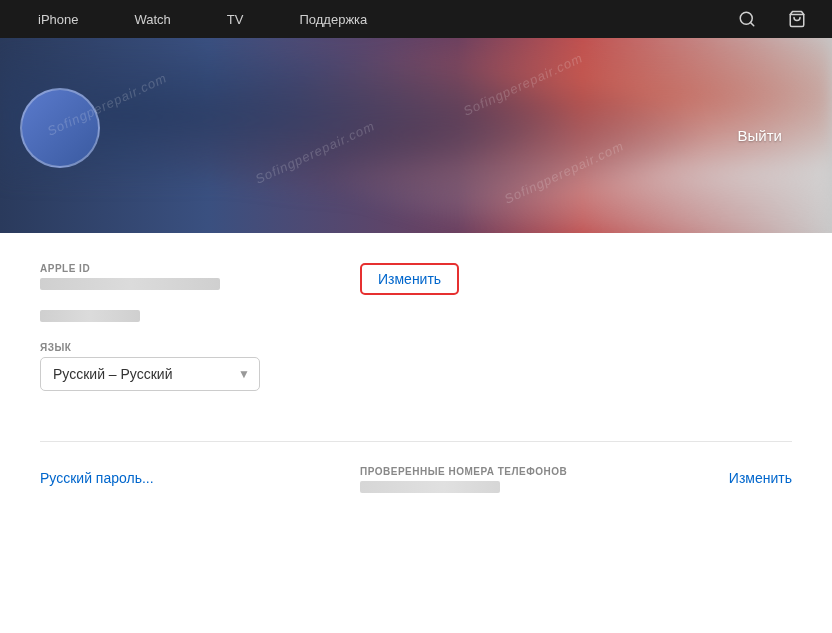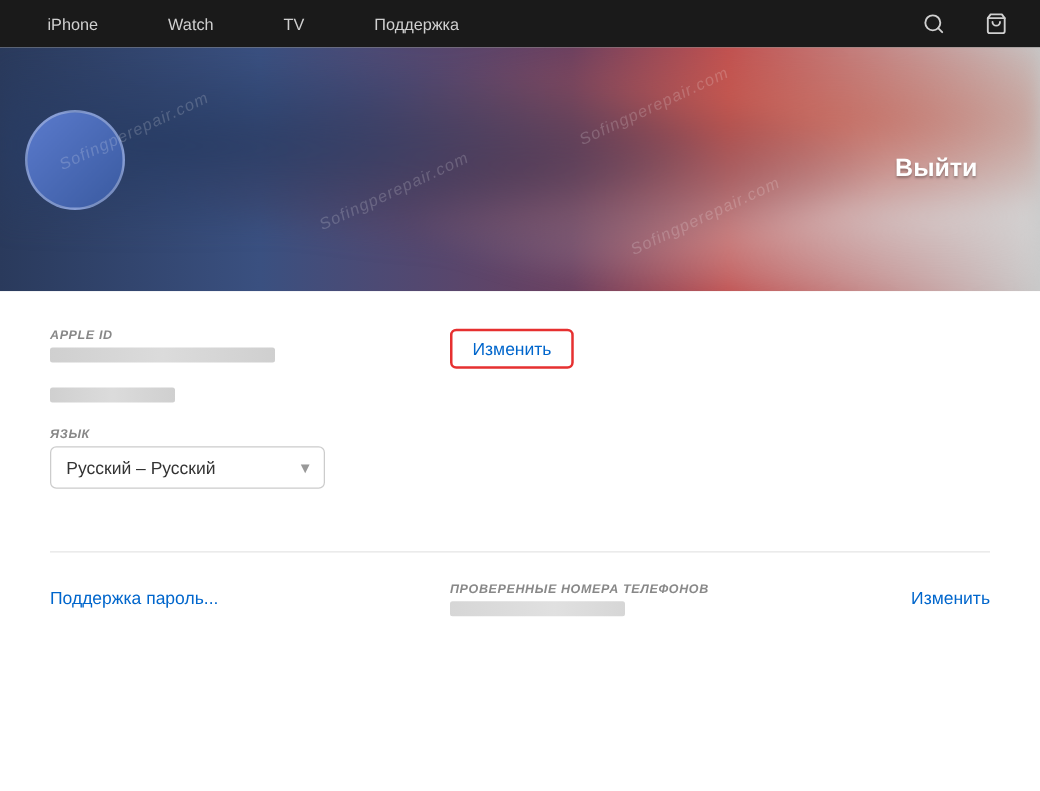--- a/index.html
+++ b/index.html
@@ -70,22 +70,22 @@
       width: 80px;
       height: 80px;
       border-radius: 50%;
       background: linear-gradient(135deg, #5a7acc, #3a5aa0);
       border: 2px solid rgba(255,255,255,0.3);
     }
     .hero-logout-btn {
       position: relative;
       z-index: 2;
       color: #fff;
-      font-size: 20px;
-      font-weight: 700;
+      font-size: 15px;
+      font-weight: 400;
       cursor: pointer;
       background: none;
       border: none;
       text-shadow: 0 1px 2px rgba(0,0,0,0.3);
     }
 
     
     .watermark-overlay {
       position: absolute;
       top: 0; left: 0; right: 0; bottom: 0;
@@ -123,21 +123,20 @@
     }
 
     .field-group { margin-bottom: 20px; }
     .field-label {
       font-size: 10px;
       font-weight: 600;
       color: #888;
       letter-spacing: 0.5px;
       text-transform: uppercase;
       margin-bottom: 4px;
-      font-style: italic;
     }
     .field-value {
       font-size: 13px;
       color: #aaa;
       line-height: 1.4;
     }
     .field-value-line {
       display: block;
       background: linear-gradient(90deg, #bbb 0%, #ccc 50%, #bbb 100%);
       border-radius: 2px;
@@ -317,21 +316,21 @@
     <div>
       <button class="edit-btn">Изменить</button>
     </div>
   </div>
 
   <hr class="divider">
 
   <div class="password-section">
 
     <div>
-      <a class="change-password-link" href="#">Поддержка пароль...</a>
+      <a class="change-password-link" href="#">Русский пароль...</a>
     </div>
 
     <div>
       <div class="field-label">ПРОВЕРЕННЫЕ НОМЕРА ТЕЛЕФОНОВ</div>
       <div class="field-value">
         <span class="phone-value"></span>
       </div>
     </div>
 
     <div>

